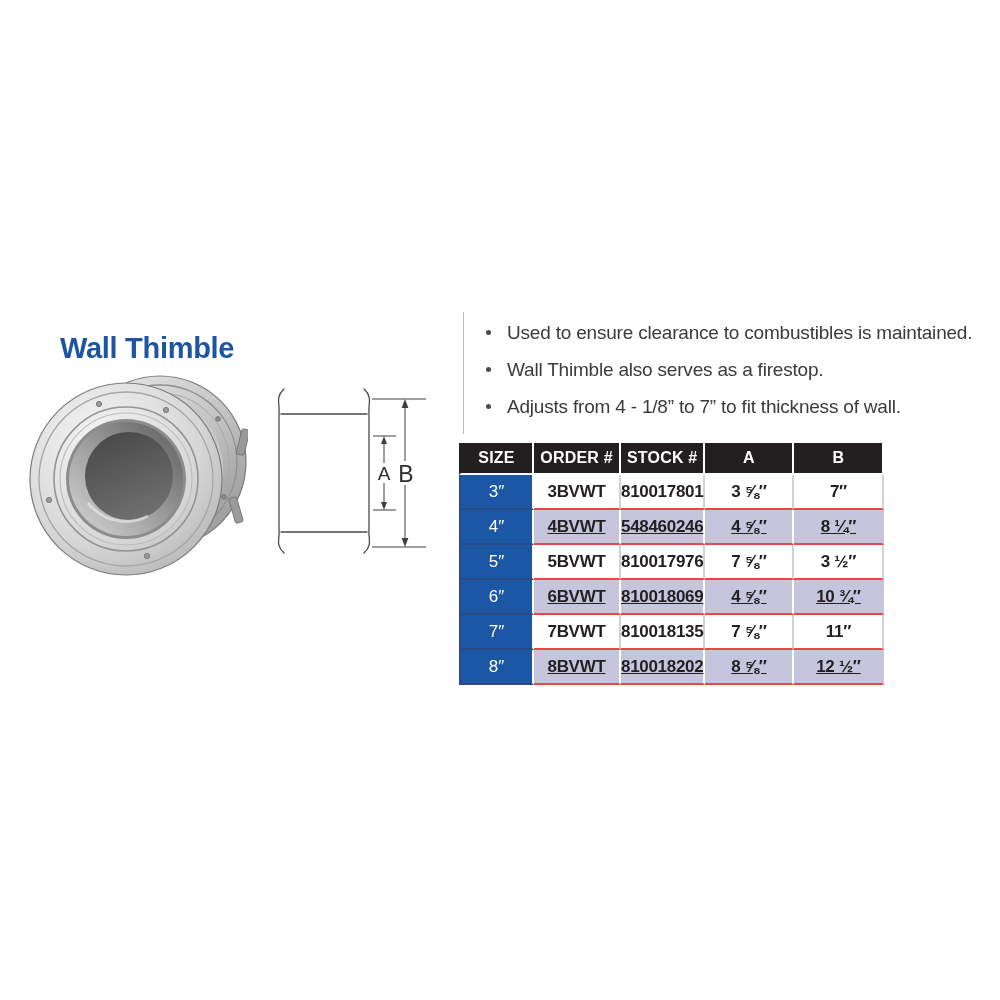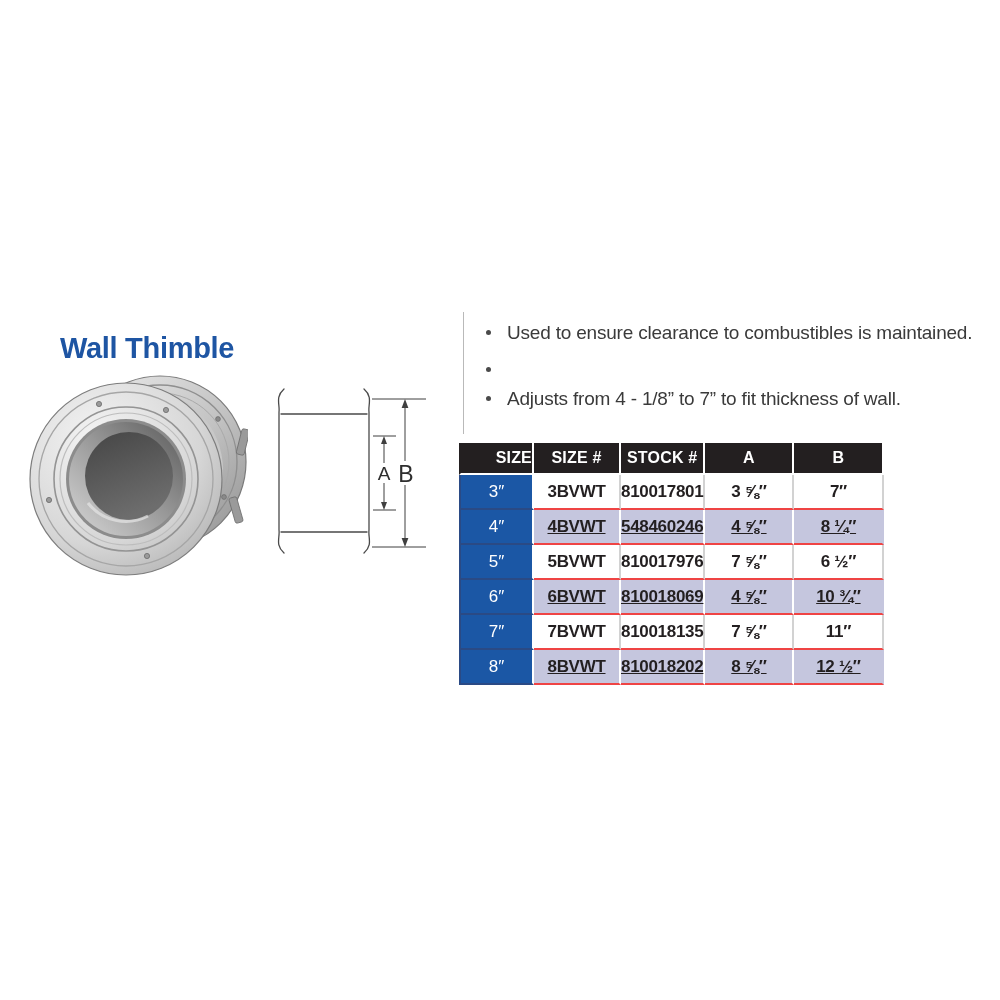--- a/index.html
+++ b/index.html
@@ -33,21 +33,21 @@
   .spec{
     position:absolute;left:459px;top:443px;border-collapse:separate;border-spacing:0;
     table-layout:fixed;
   }
   .spec th,.spec td{box-sizing:border-box;text-align:center;vertical-align:middle;padding:0;}
   .spec th{
     background:var(--header-bg,#231f20);color:#ffffff;font-size:16px;font-weight:600;
     height:32px;border-right:2px solid #ffffff;border-bottom:2px solid #ffffff;
     letter-spacing:0.2px;
   }
-  .spec th:first-child{border-left:2px solid var(--header-bg,#231f20);text-align:right;}
+  .spec th:first-child{border-left:2px solid var(--header-bg,#231f20);}
   .spec td{height:35px;font-size:17px;color:#231f20;}
   .spec td.size{
     background:var(--size-blue,#1b57a5);color:#ffffff;font-weight:400;
     border-bottom:2px solid #2a4a85;border-right:2px solid #ffffff;border-left:2px solid #2a4a85;
   }
   .spec td.data{border-right:2px solid #ffffff;border-bottom:2px solid #ef4444;font-weight:600;letter-spacing:-0.3px;}
   .spec tr.row-white td.data{background:#ffffff;border-right-color:#d2d2d2;}
   .spec tr.row-lav td.data{background:var(--lavender,#c5c6de);border-right-color:#ffffff;text-decoration:underline;}
   .spec tr.row-white td.data:last-child{border-right-color:#d2d2d2;}
   .spec tr.row-lav td.data:last-child{border-right-color:#c5c6de;}
@@ -148,39 +148,40 @@
 
   <div class="divider"></div>
 
   <ul class="bullets">
     <li>
       <span class="dot"></span>
       <span class="txt">Used to ensure clearance to combustibles is maintained.</span>
     </li>
     <li>
       <span class="dot"></span>
+      <span class="txt">Wall Thimble also serves as a firestop.</span>
     </li>
     <li>
       <span class="dot"></span>
       <span class="txt">Adjusts from 4 - 1/8” to 7” to fit thickness of wall.</span>
     </li>
   </ul>
 
   <table class="spec">
     <colgroup>
       <col style="width:75px">
         <col style="width:87px">
         <col style="width:83px">
         <col style="width:89px">
         <col style="width:90px">
     </colgroup>
     <thead>
       <tr>
         <th>SIZE</th>
-        <th>SIZE #</th>
+        <th>ORDER #</th>
         <th>STOCK #</th>
         <th>A</th>
         <th>B</th>
       </tr>
     </thead>
     <tbody>
       <tr class="row-white">
         <td class="size">3″</td>
         <td class="data">3BVWT</td>
         <td class="data">810017801</td>
@@ -192,21 +193,21 @@
         <td class="data">4BVWT</td>
         <td class="data">548460246</td>
         <td class="data">4 ⅝″</td>
         <td class="data">8 ¼″</td>
       </tr>
       <tr class="row-white">
         <td class="size">5″</td>
         <td class="data">5BVWT</td>
         <td class="data">810017976</td>
         <td class="data">7 ⅝″</td>
-        <td class="data">6 ½″</td>
+        <td class="data">3 ½″</td>
       </tr>
       <tr class="row-lav">
         <td class="size">6″</td>
         <td class="data">6BVWT</td>
         <td class="data">810018069</td>
         <td class="data">4 ⅝″</td>
         <td class="data">10 ¾″</td>
       </tr>
       <tr class="row-white">
         <td class="size">7″</td>

